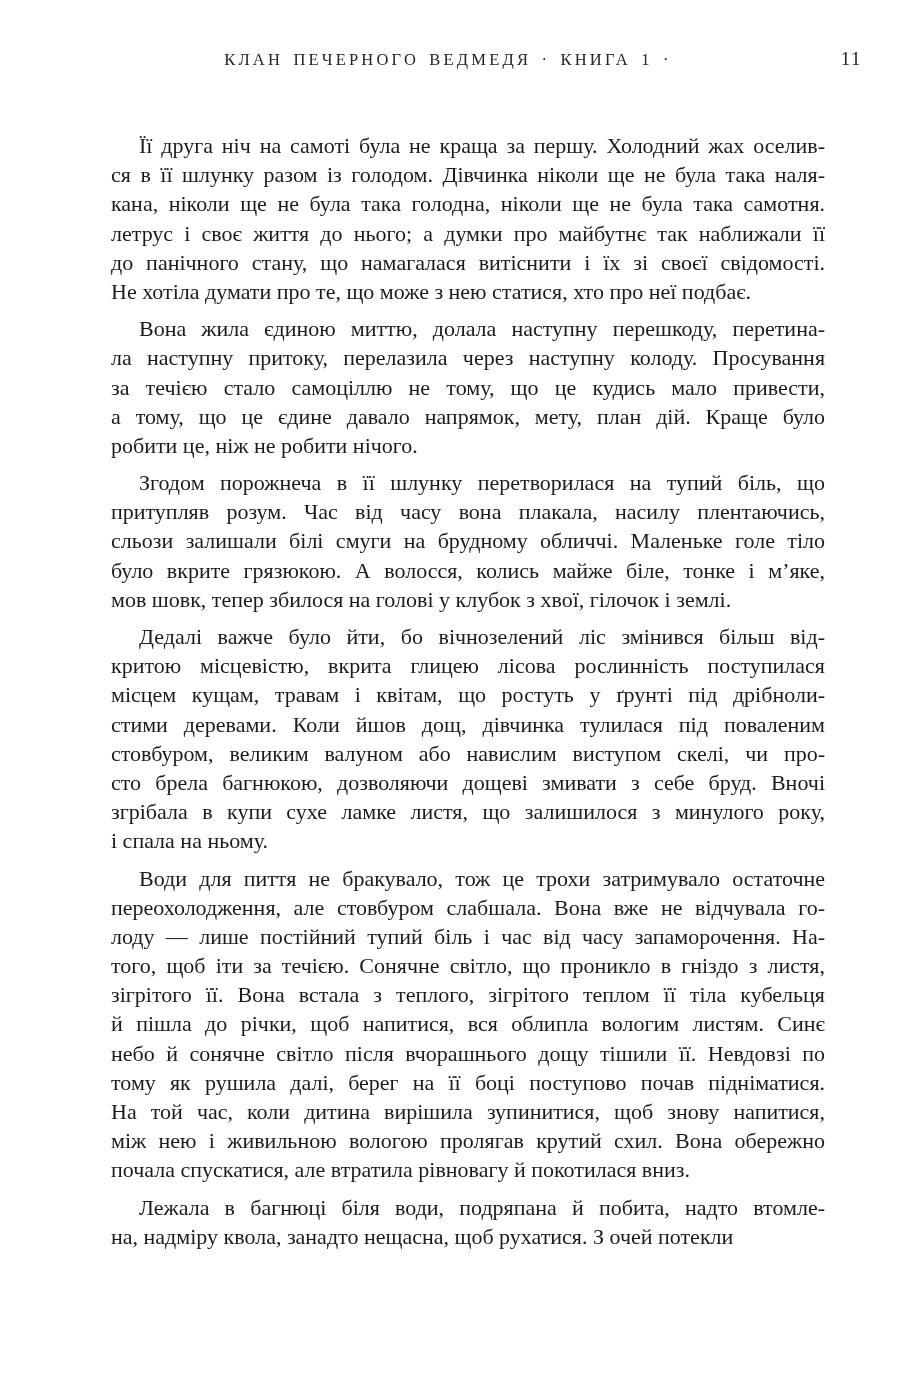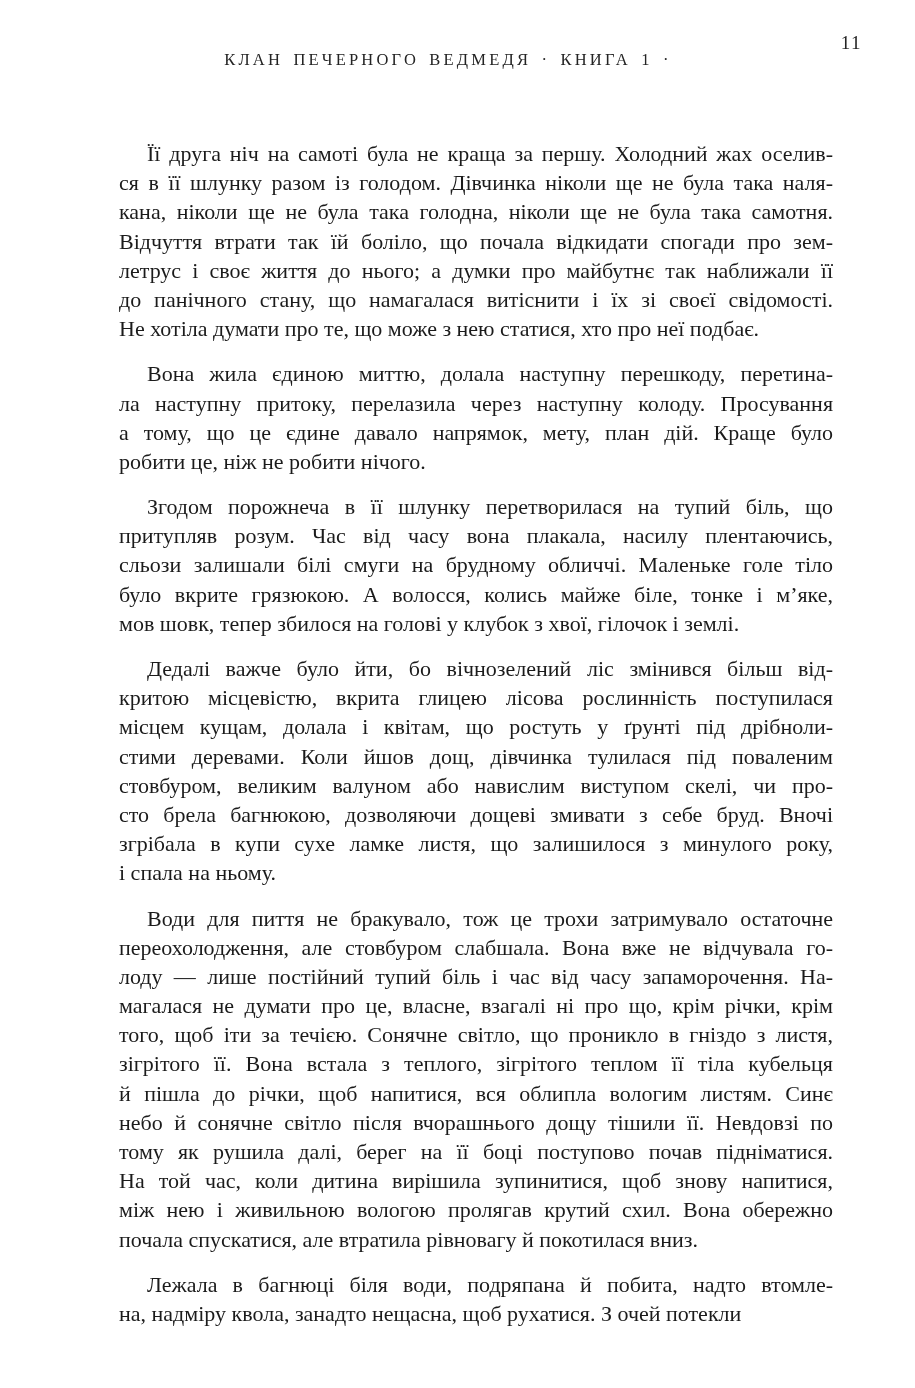--- a/index.html
+++ b/index.html
@@ -29,34 +29,34 @@
     font-size: 16.5px;
     letter-spacing: 3.2px;
     word-spacing: 3px;
     color: #242424;
     text-transform: uppercase;
     white-space: nowrap;
     transform: translateX(-20px);
   }
   .page-number {
     position: absolute;
-    top: 32px;
+    top: 48px;
     right: 53px;
     font-size: 19px;
     letter-spacing: 1.5px;
     color: #242424;
   }
   .page-body {
     position: absolute;
     top: 123px;
     left: 103px;
     width: 714px;
   }
   .para {
-    margin: 16px;
+    margin: 8px;
     padding: 0;
   }
   .line {
     display: block;
     width: 714px;
     height: 29.2px;
     line-height: 29.2px;
     font-size: 22px;
     text-align: justify;
     text-align-last: justify;
@@ -80,53 +80,52 @@
     <span class="running-title">КЛАН ПЕЧЕРНОГО ВЕДМЕДЯ · КНИГА 1 ·</span>
   </div>
 
   <span class="page-number">11</span>
 
   <main class="page-body">
       <div class="para">
         <div class="line first">Її друга ніч на самоті була не краща за першу. Холодний жах оселив-</div>
         <div class="line">ся в її шлунку разом із голодом. Дівчинка ніколи ще не була така наля-</div>
         <div class="line">кана, ніколи ще не була така голодна, ніколи ще не була така самотня.</div>
-        <div class="line">Відчуття втрати так їй боліло, що почала відкидати спогади про зем-</div>
         <div class="line">летрус і своє життя до нього; а думки про майбутнє так наближали її</div>
         <div class="line">до панічного стану, що намагалася витіснити і їх зі своєї свідомості.</div>
         <div class="line last">Не хотіла думати про те, що може з нею статися, хто про неї подбає.</div>
       </div>
       <div class="para">
         <div class="line first">Вона жила єдиною миттю, долала наступну перешкоду, перетина-</div>
         <div class="line">ла наступну притоку, перелазила через наступну колоду. Просування</div>
+        <div class="line">за течією стало самоціллю не тому, що це кудись мало привести,</div>
         <div class="line">а тому, що це єдине давало напрямок, мету, план дій. Краще було</div>
         <div class="line last">робити це, ніж не робити нічого.</div>
       </div>
       <div class="para">
         <div class="line first">Згодом порожнеча в її шлунку перетворилася на тупий біль, що</div>
         <div class="line">притупляв розум. Час від часу вона плакала, насилу плентаючись,</div>
         <div class="line">сльози залишали білі смуги на брудному обличчі. Маленьке голе тіло</div>
         <div class="line">було вкрите грязюкою. А волосся, колись майже біле, тонке і м’яке,</div>
         <div class="line last">мов шовк, тепер збилося на голові у клубок з хвої, гілочок і землі.</div>
       </div>
       <div class="para">
         <div class="line first">Дедалі важче було йти, бо вічнозелений ліс змінився більш від-</div>
         <div class="line">критою місцевістю, вкрита глицею лісова рослинність поступилася</div>
-        <div class="line">місцем кущам, долала і квітам, що ростуть у ґрунті під дрібноли-</div>
+        <div class="line">місцем кущам, травам і квітам, що ростуть у ґрунті під дрібноли-</div>
         <div class="line">стими деревами. Коли йшов дощ, дівчинка тулилася під поваленим</div>
         <div class="line">стовбуром, великим валуном або навислим виступом скелі, чи про-</div>
         <div class="line">сто брела багнюкою, дозволяючи дощеві змивати з себе бруд. Вночі</div>
         <div class="line">згрібала в купи сухе ламке листя, що залишилося з минулого року,</div>
         <div class="line last">і спала на ньому.</div>
       </div>
       <div class="para">
         <div class="line first">Води для пиття не бракувало, тож це трохи затримувало остаточне</div>
         <div class="line">переохолодження, але стовбуром слабшала. Вона вже не відчувала го-</div>
         <div class="line">лоду — лише постійний тупий біль і час від часу запаморочення. На-</div>
-        <div class="line">магалася не думати про це, власне, взагалі ні про що, крім річки, крім</div>
         <div class="line">того, щоб іти за течією. Сонячне світло, що проникло в гніздо з листя,</div>
         <div class="line">зігрітого її. Вона встала з теплого, зігрітого теплом її тіла кубельця</div>
         <div class="line">й пішла до річки, щоб напитися, вся облипла вологим листям. Синє</div>
         <div class="line">небо й сонячне світло після вчорашнього дощу тішили її. Невдовзі по</div>
         <div class="line">тому як рушила далі, берег на її боці поступово почав підніматися.</div>
         <div class="line">На той час, коли дитина вирішила зупинитися, щоб знову напитися,</div>
         <div class="line">між нею і живильною вологою пролягав крутий схил. Вона обережно</div>
         <div class="line last">почала спускатися, але втратила рівновагу й покотилася вниз.</div>
       </div>
       <div class="para">

